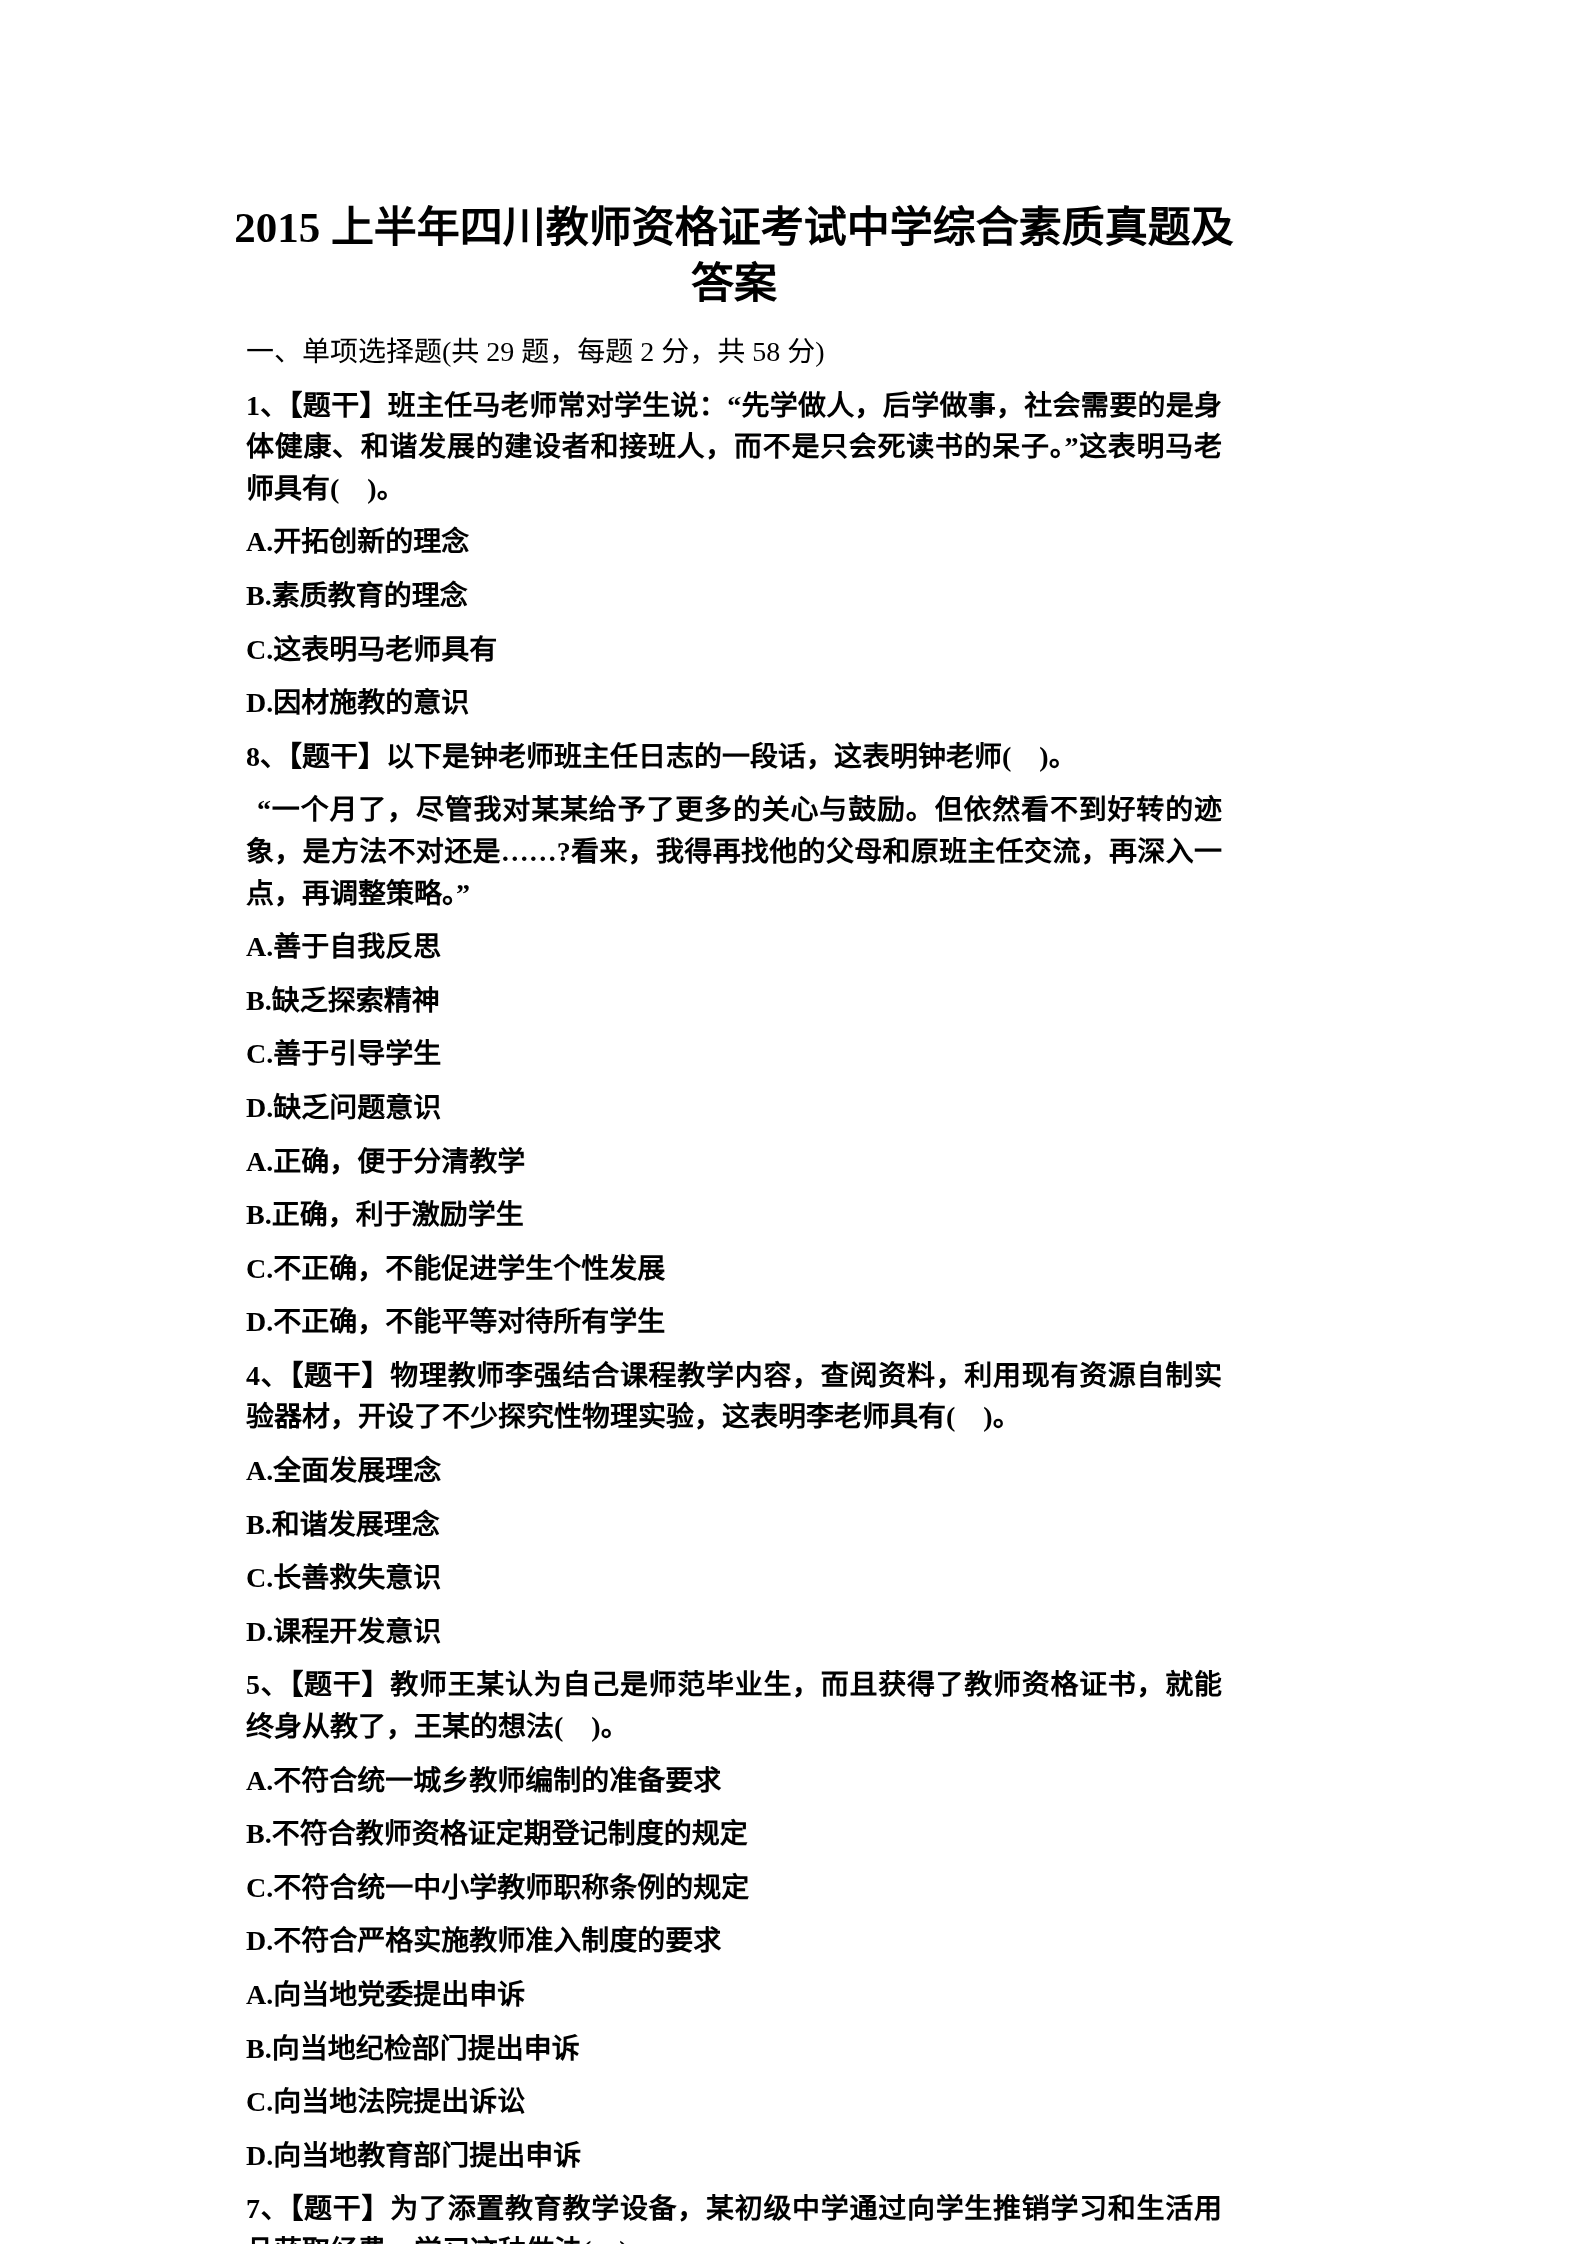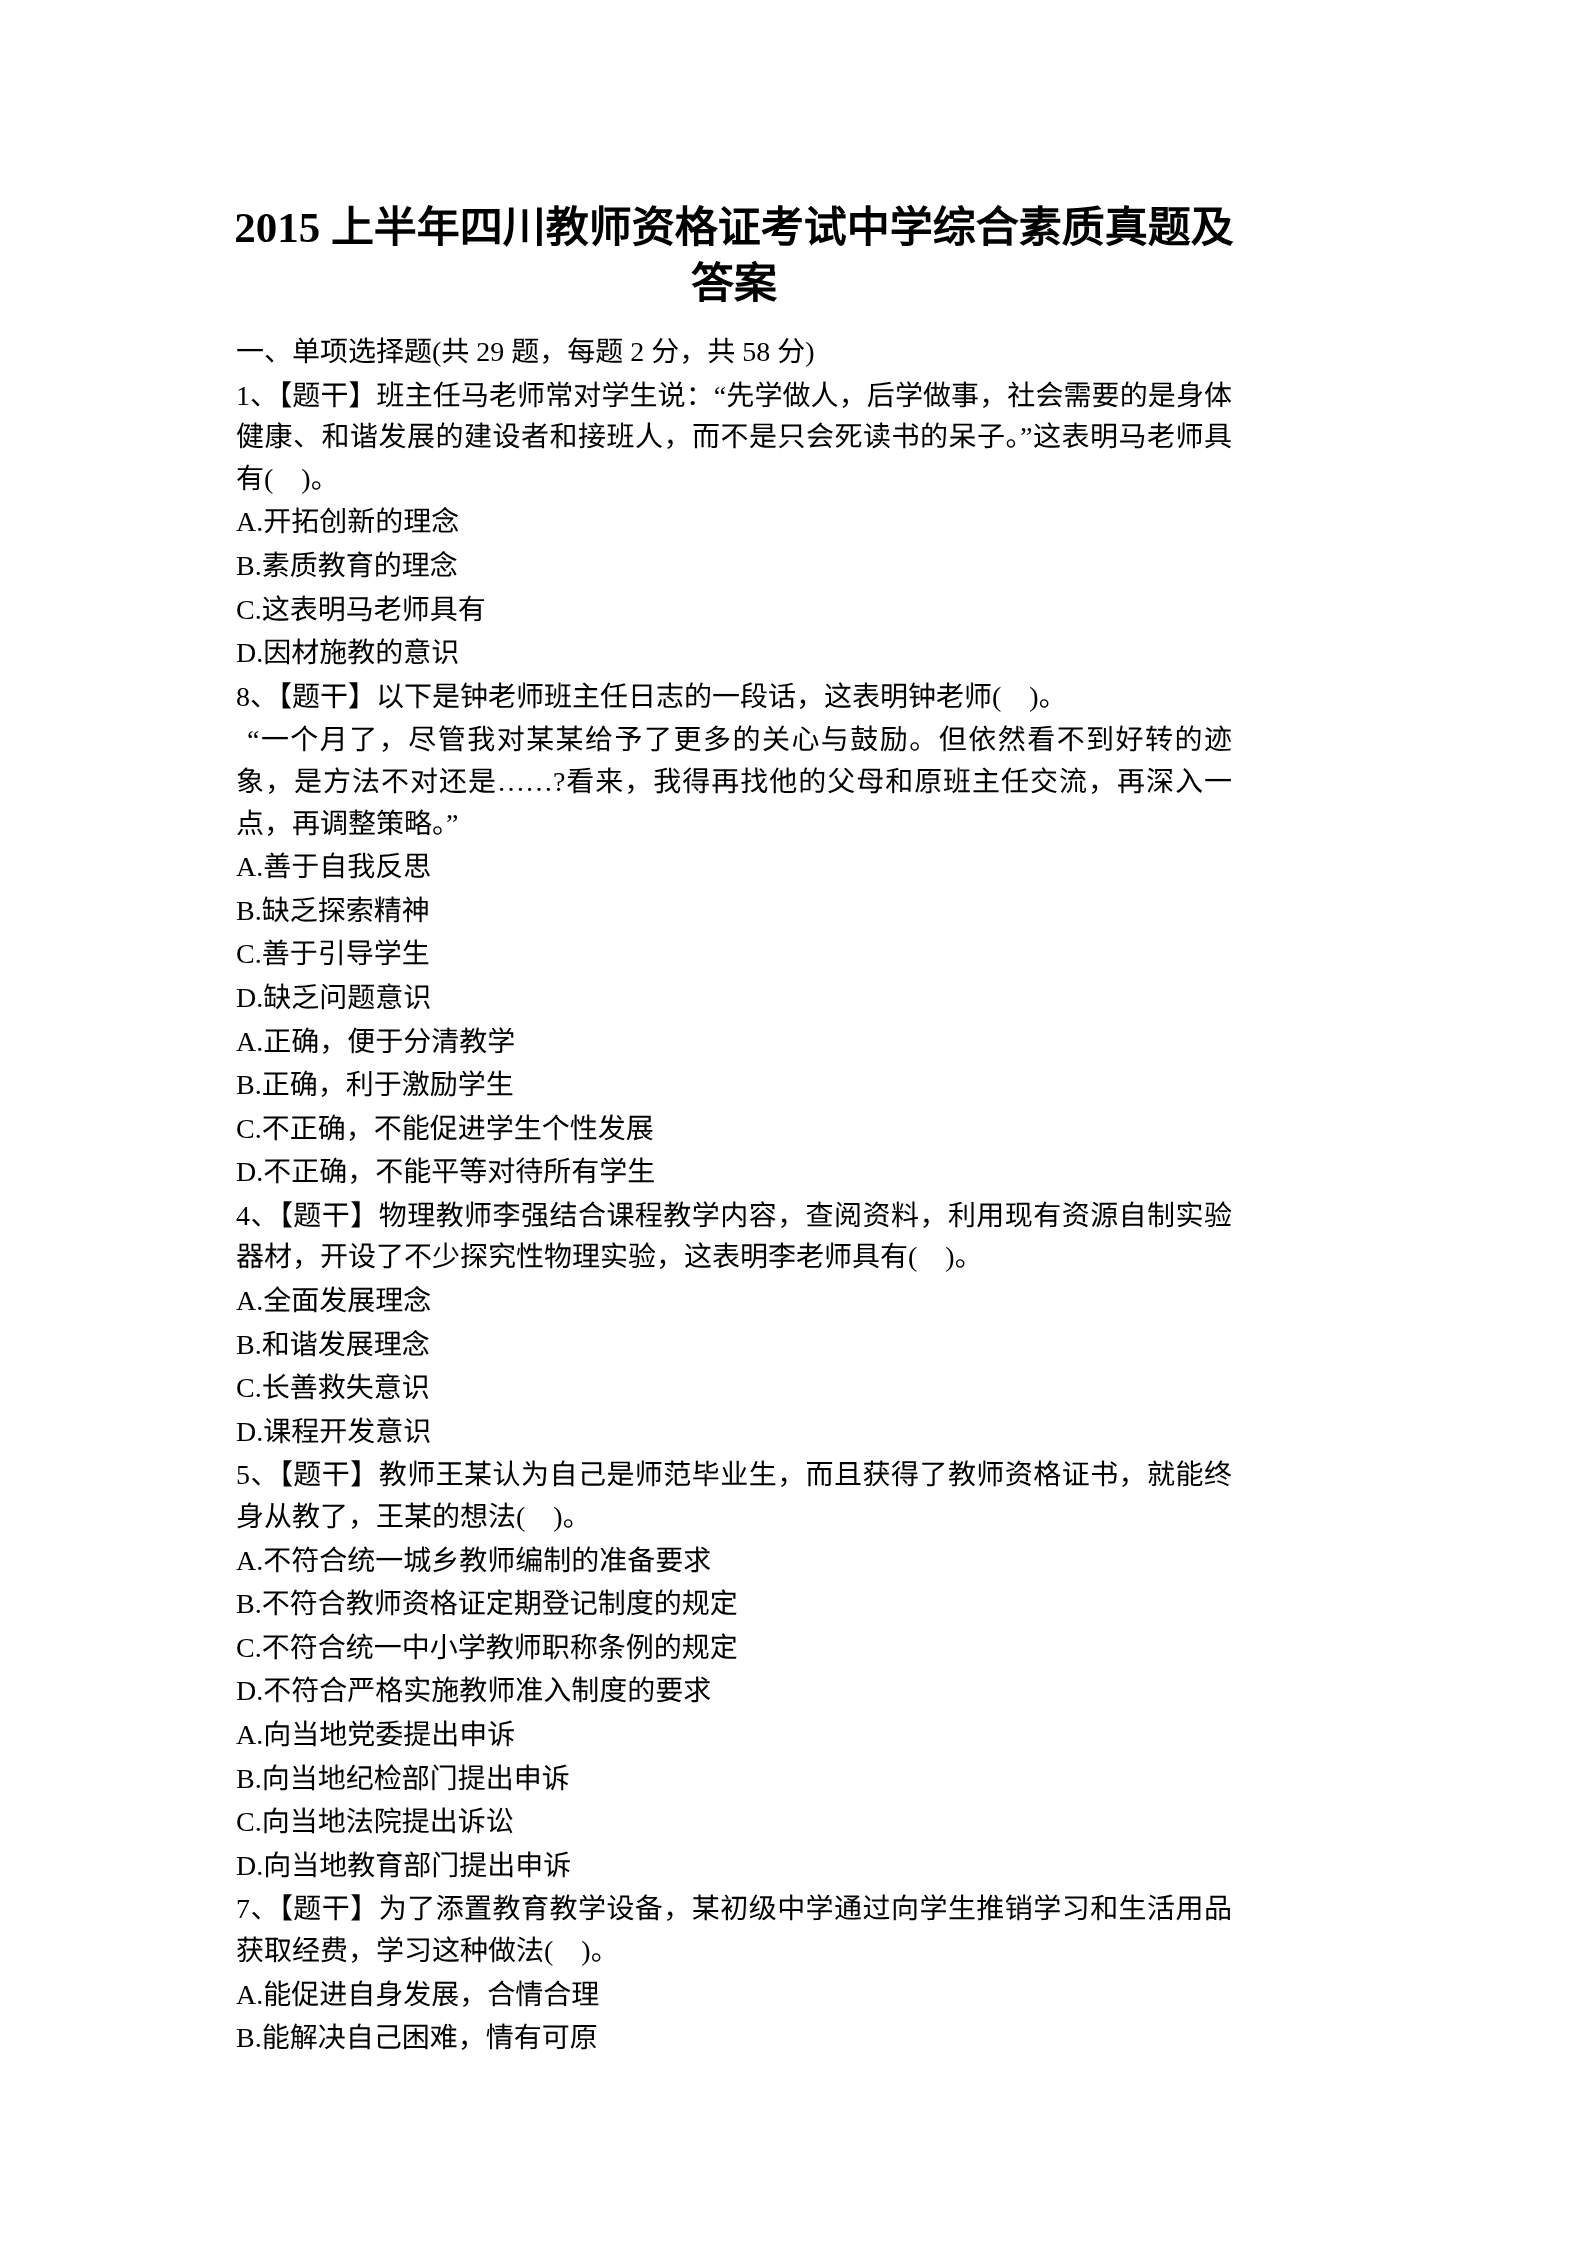--- a/index.html
+++ b/index.html
@@ -23,29 +23,30 @@
   }
   .doc-title {
     margin: 0 0 19px 0;
     font-size: 43px;
     line-height: 56px;
     font-weight: bold;
     text-align: center;
     color: #000000;
   }
   .body-text p {
-    margin: 2px;
+    margin: 12px;
     font-size: 28px;
     line-height: 41.6px;
     text-align: justify;
     color: #000000;
   }
   .question {
     margin: 0;
     padding: 0;
+    font-weight: bold;
   }
   .quote {
     text-indent: 11px;
   }
 </style>
 </head>
 <body>
 
 <div class="page">
 

